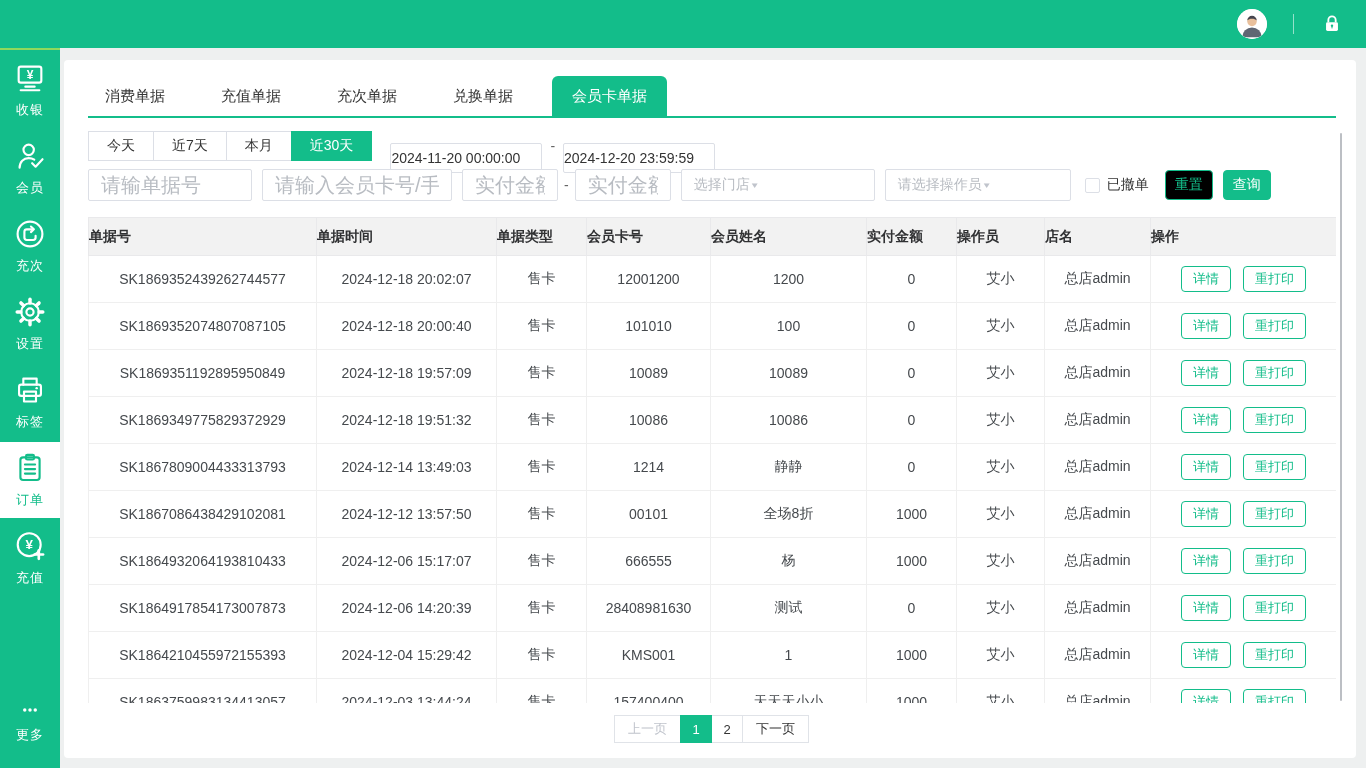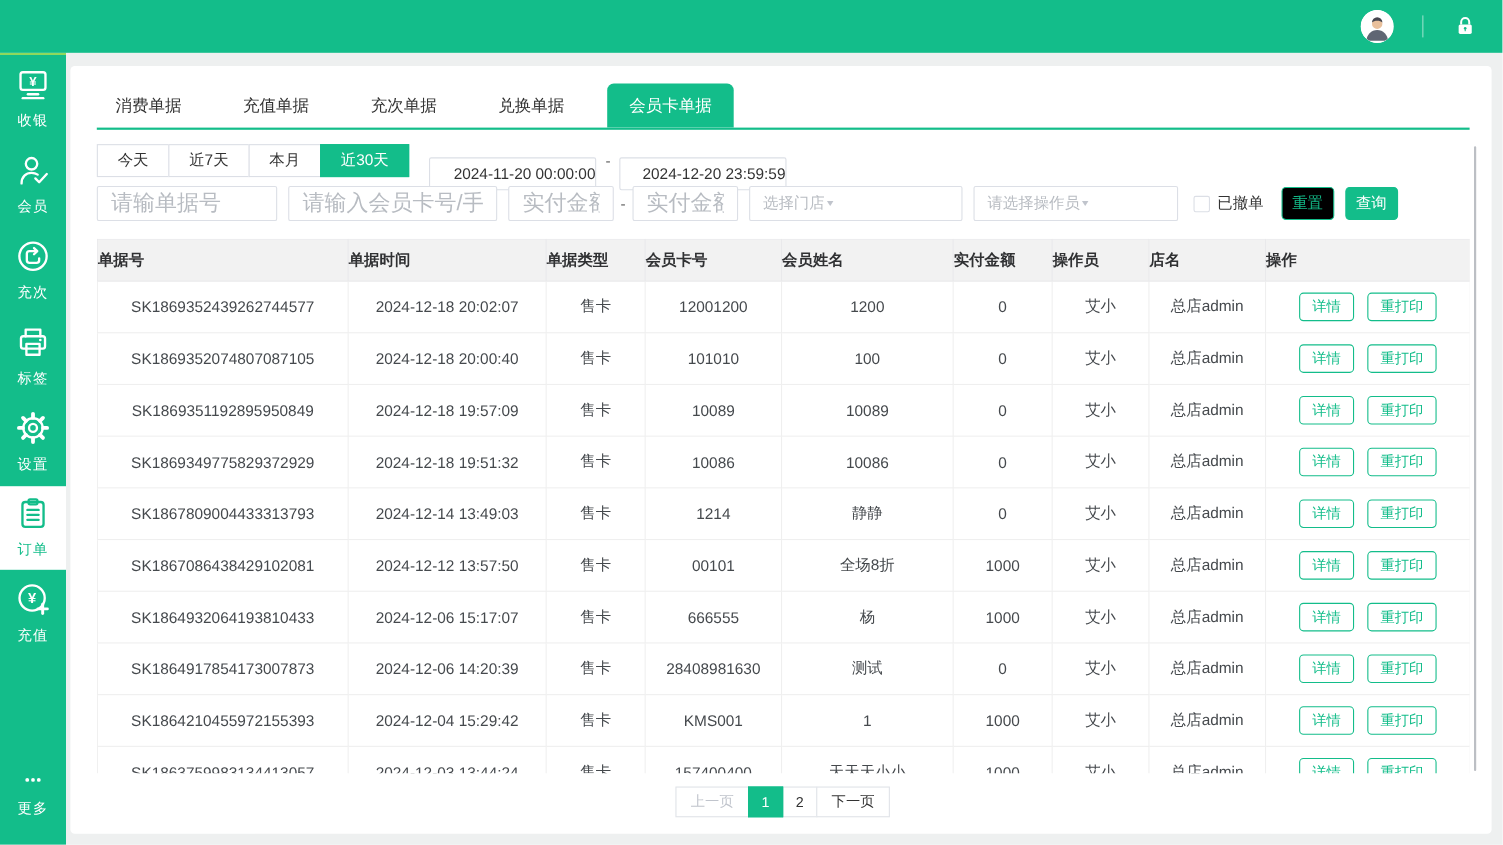--- a/index.html
+++ b/index.html
@@ -39,21 +39,21 @@
   .tabs-underline { height:2px; background:#13bd8a; width:100%; }
 
   
   .filter-row1 { display:flex; align-items:center; margin-top:13px; height:30px; }
   .seg-group { display:flex; }
   .seg-btn { height:30px; padding:0 18px; border:1px solid #dcdfe6; background:#fff; font-size:14px;
              color:#333; display:flex; align-items:center; margin-left:-1px; cursor:pointer; white-space:nowrap; }
   .seg-btn:first-child { margin-left:0; }
   .seg-btn.active { background:#13bd8a; border-color:#13bd8a; color:#fff; z-index:1; }
   .date-input { width:152px; height:30px; border:1px solid #dcdfe6; border-radius:2px; font-size:14px;
-                color:#333; text-align:right; font-family:inherit; background:#fff;margin-top:24px; }
+                color:#333; text-align:left; font-family:inherit; background:#fff;margin-top:24px; }
   .date-input:first-of-type { margin-left:18px; }
   .range-dash { color:#666; margin:0 8px; font-size:14px; }
 
   .filter-row2 { display:flex; align-items:center; margin-top:8px; height:32px; }
   .txt-input { height:32px; border:1px solid #dcdfe6; border-radius:2px; font-size:20px; color:#333;
                padding:0 12px; font-family:inherit; background:#fff; }
   .txt-input::placeholder { color:#b8bcc2; opacity:1; }
   .w-order { width:164px; }
   .w-member { width:190px; margin-left:10px; }
   .w-amount { width:96px; margin-left:10px; }
@@ -161,47 +161,47 @@
           <path d="M16.2 13.4 v1.3 a1.8 1.8 0 0 1 -1.8 1.8 h-4.8 a1.8 1.8 0 0 1 -1.8 -1.8 v-4.4 a1.8 1.8 0 0 1 1.8 -1.8 h4.6"></path>
           <polyline points="12.7,6.4 14.9,8.5 12.7,10.6"></polyline>
         </svg>
       </span>
       <span class="nav-label">充次</span>
     </div>
 
     <div class="nav-item">
       <span>
         <svg viewBox="0 0 24 24">
-          <path d="M7 8 V3.5 h10 V8"></path>
-          <rect x="3.8" y="8" width="16.4" height="8.4" rx="1.6"></rect>
-          <rect x="7.5" y="13.2" width="9" height="7.4"></rect>
-          <circle cx="17" cy="10.6" r="0.9" fill="currentColor" stroke="none"></circle>
-        </svg>
-      </span>
-      <span class="nav-label">标签</span>
-    </div>
-
-    <div class="nav-item">
-      <span>
-        <svg viewBox="0 0 24 24">
           <circle cx="12" cy="12" r="6.6"></circle>
           <circle cx="12" cy="12" r="2.7"></circle>
           <g stroke-width="2.6">
             <line x1="18.8" y1="12" x2="21.6" y2="12"></line>
             <line x1="16.8" y1="16.8" x2="18.8" y2="18.8"></line>
             <line x1="12" y1="18.8" x2="12" y2="21.6"></line>
             <line x1="7.2" y1="16.8" x2="5.2" y2="18.8"></line>
             <line x1="5.2" y1="12" x2="2.4" y2="12"></line>
             <line x1="7.2" y1="7.2" x2="5.2" y2="5.2"></line>
             <line x1="12" y1="5.2" x2="12" y2="2.4"></line>
             <line x1="16.8" y1="7.2" x2="18.8" y2="5.2"></line>
           </g>
         </svg>
       </span>
       <span class="nav-label">设置</span>
+    </div>
+
+    <div class="nav-item">
+      <span>
+        <svg viewBox="0 0 24 24">
+          <path d="M7 8 V3.5 h10 V8"></path>
+          <rect x="3.8" y="8" width="16.4" height="8.4" rx="1.6"></rect>
+          <rect x="7.5" y="13.2" width="9" height="7.4"></rect>
+          <circle cx="17" cy="10.6" r="0.9" fill="currentColor" stroke="none"></circle>
+        </svg>
+      </span>
+      <span class="nav-label">标签</span>
     </div>
 
     <div class="nav-item active">
       <span>
         <svg viewBox="0 0 24 24">
           <rect x="4.8" y="4" width="14.4" height="17" rx="2"></rect>
           <rect x="9" y="2.2" width="6" height="3.4" rx="1"></rect>
           <line x1="8.2" y1="9.4" x2="15.8" y2="9.4"></line>
           <line x1="8.2" y1="12.8" x2="15.8" y2="12.8"></line>
           <line x1="8.2" y1="16.2" x2="15.8" y2="16.2"></line>

